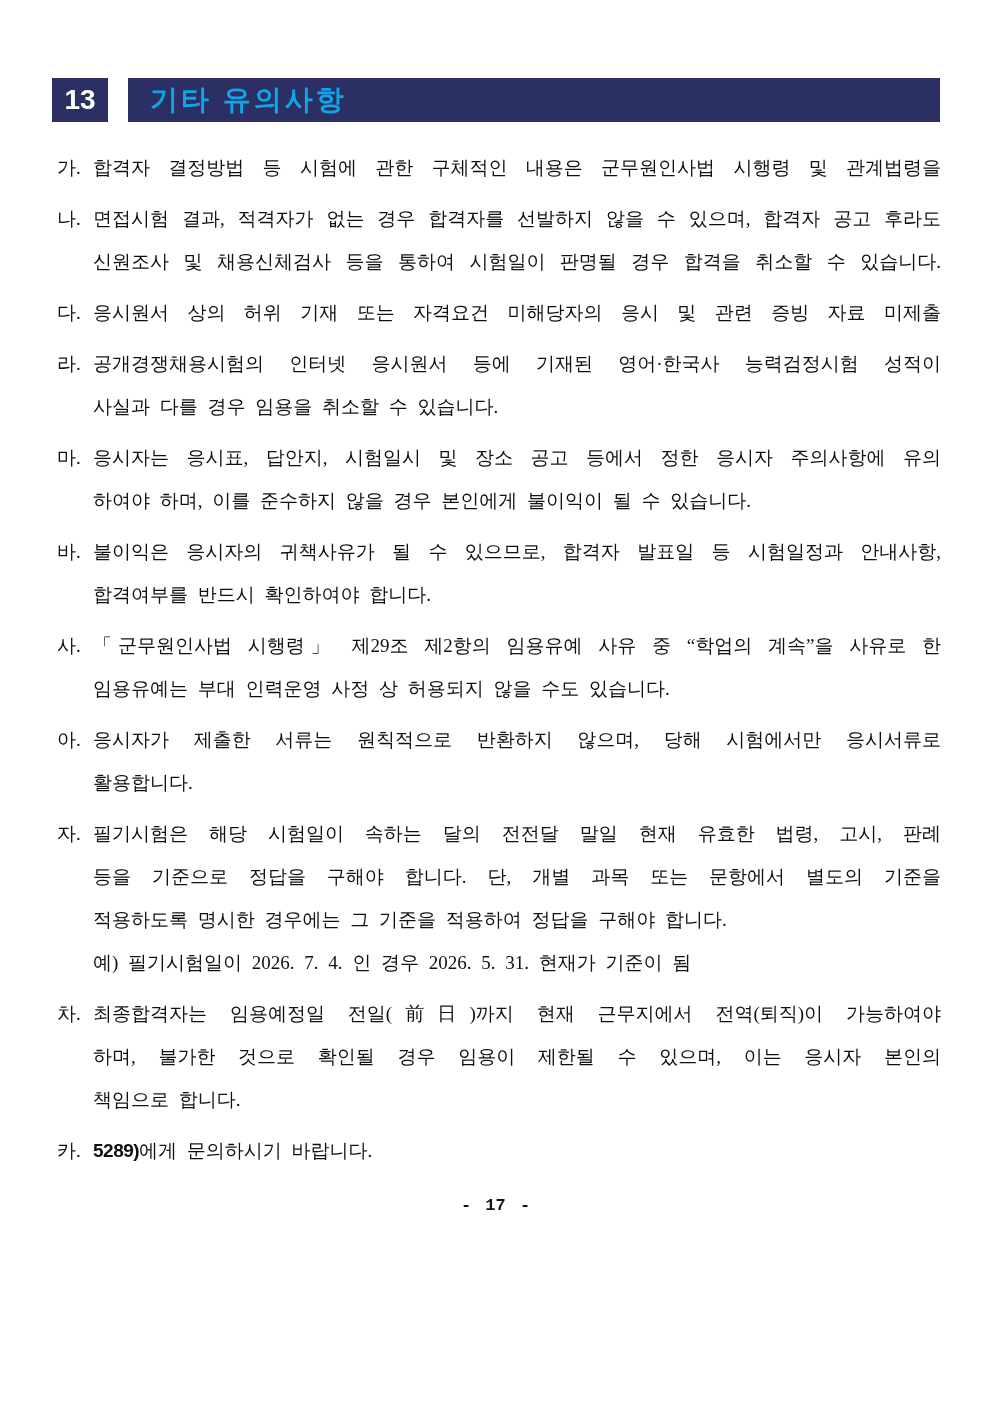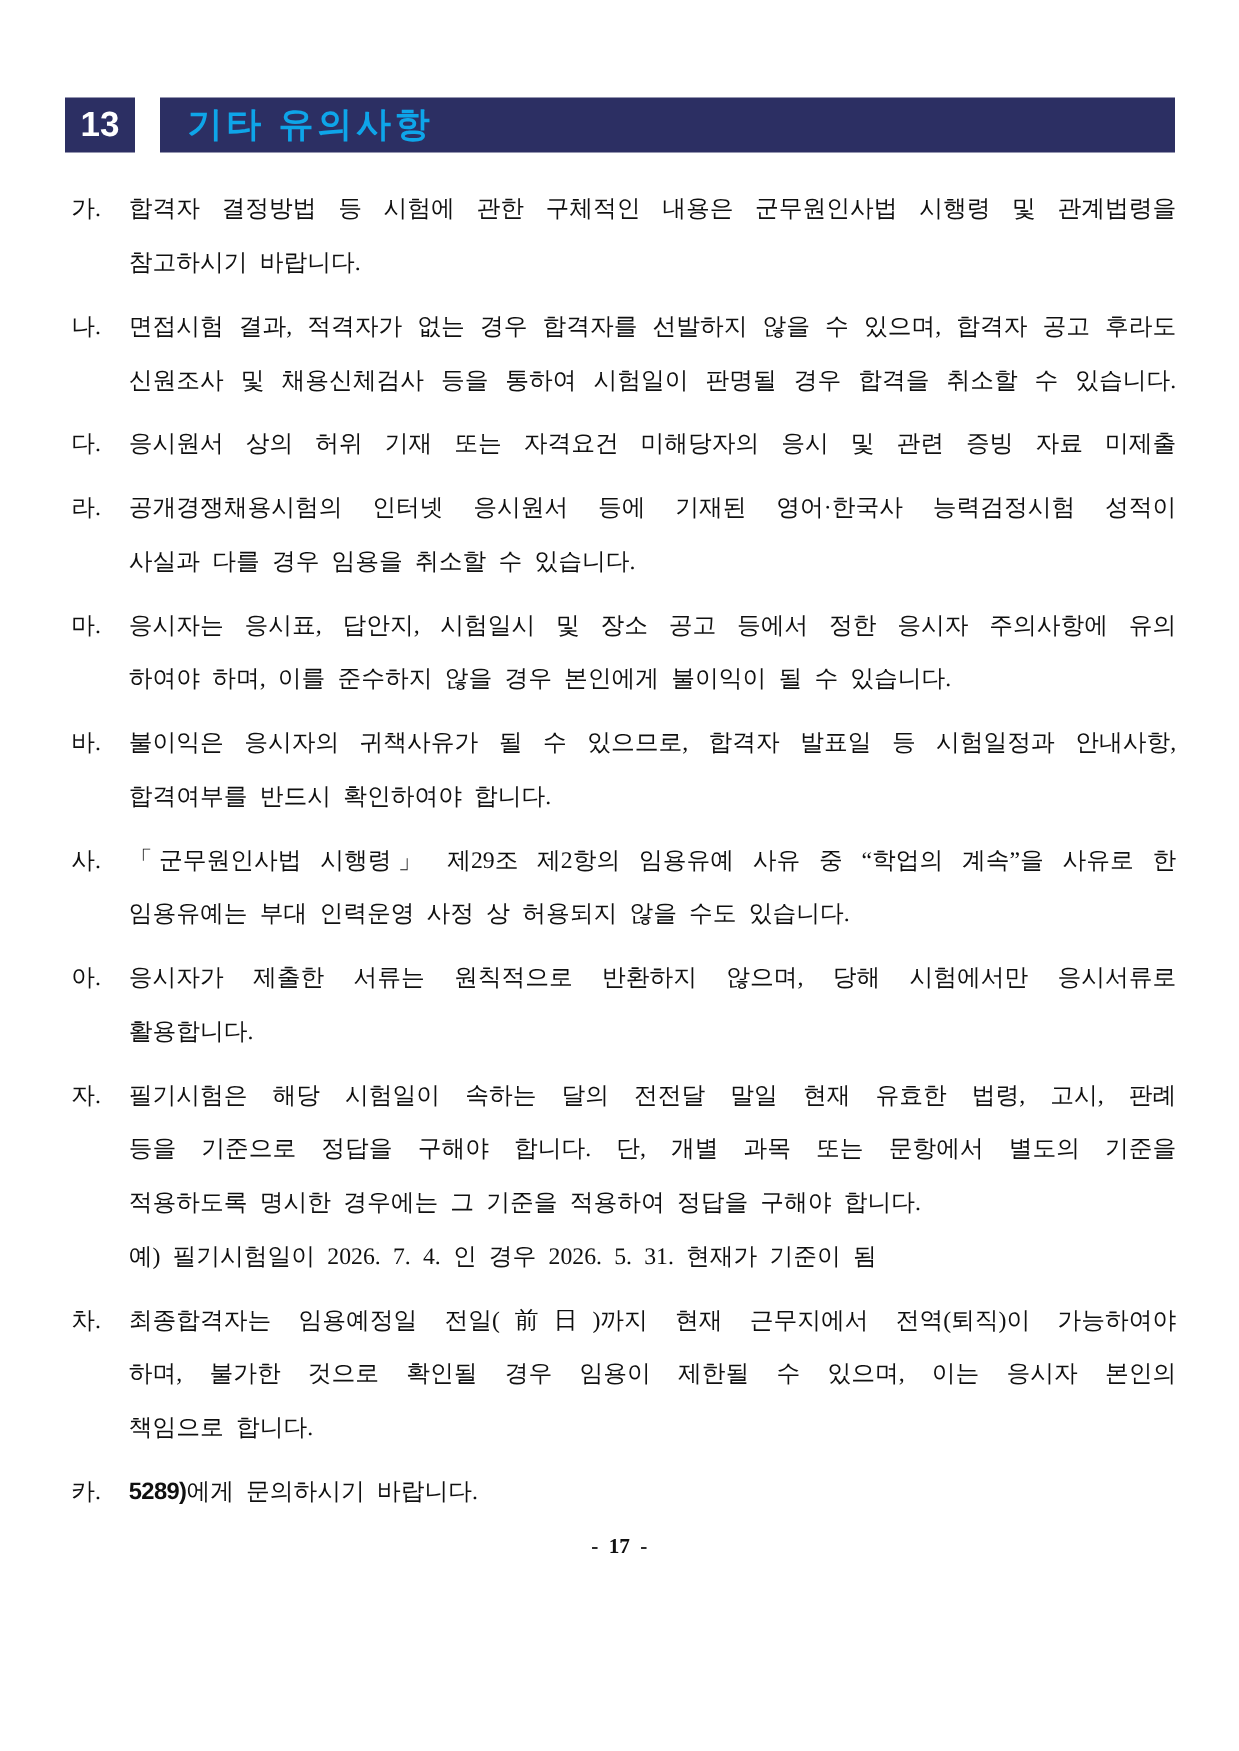--- a/index.html
+++ b/index.html
@@ -32,31 +32,31 @@
   }
 
   
   .content {
     margin: 24px 50px 0 57px;
     font-size: 19px; line-height: 43px;
     word-spacing: 5px;
   }
   .para { position: relative; padding-left: 36px; margin-bottom: 8px; }
   .para .label { position: absolute; left: 0; top: 0; line-height: 43px; }
-  .line { text-align: left; margin-left: 10px; }
+  .line { text-align: left; }
   .line.j { text-align: justify; text-align-last: justify; }
   .bold-phone {
     font-family: "Liberation Sans", "DejaVu Sans", sans-serif;
     font-weight: 700; letter-spacing: -0.5px; word-spacing: 1px;
   }
 
   
   .footer {
-    margin-top: 12px; text-align: center;
-    font-family: Liberation Serif, serif;
+    margin-top: 24px; text-align: center;
+    font-family: Liberation Mono, monospace;
     font-weight: bold; font-size: 17px; word-spacing: 4px;
   }
 </style>
 </head>
 <body>
 
 <div class="page">
 
   <div class="header">
     <div class="num-box">13</div>
@@ -64,21 +64,20 @@
     <div class="title-bar">
       <span class="title-text">기타 유의사항</span>
     </div>
   </div>
 
   <div class="content">
 
     <div class="para">
       <span class="label">가.</span>
       <div class="line j">합격자 결정방법 등 시험에 관한 구체적인 내용은 군무원인사법 시행령 및 관계법령을</div>
-      <div class="line">참고하시기 바랍니다.</div>
     </div>
 
     <div class="para">
       <span class="label">나.</span>
       <div class="line j">면접시험 결과, 적격자가 없는 경우 합격자를 선발하지 않을 수 있으며, 합격자 공고 후라도</div>
       <div class="line j">신원조사 및 채용신체검사 등을 통하여 시험일이 판명될 경우 합격을 취소할 수 있습니다.</div>
     </div>
 
     <div class="para">
       <span class="label">다.</span>

